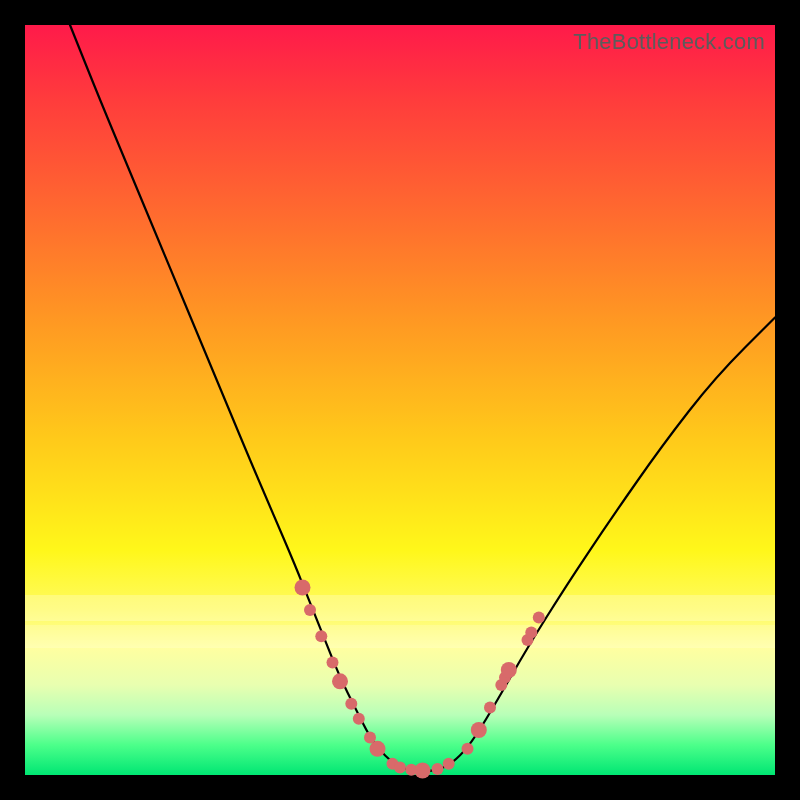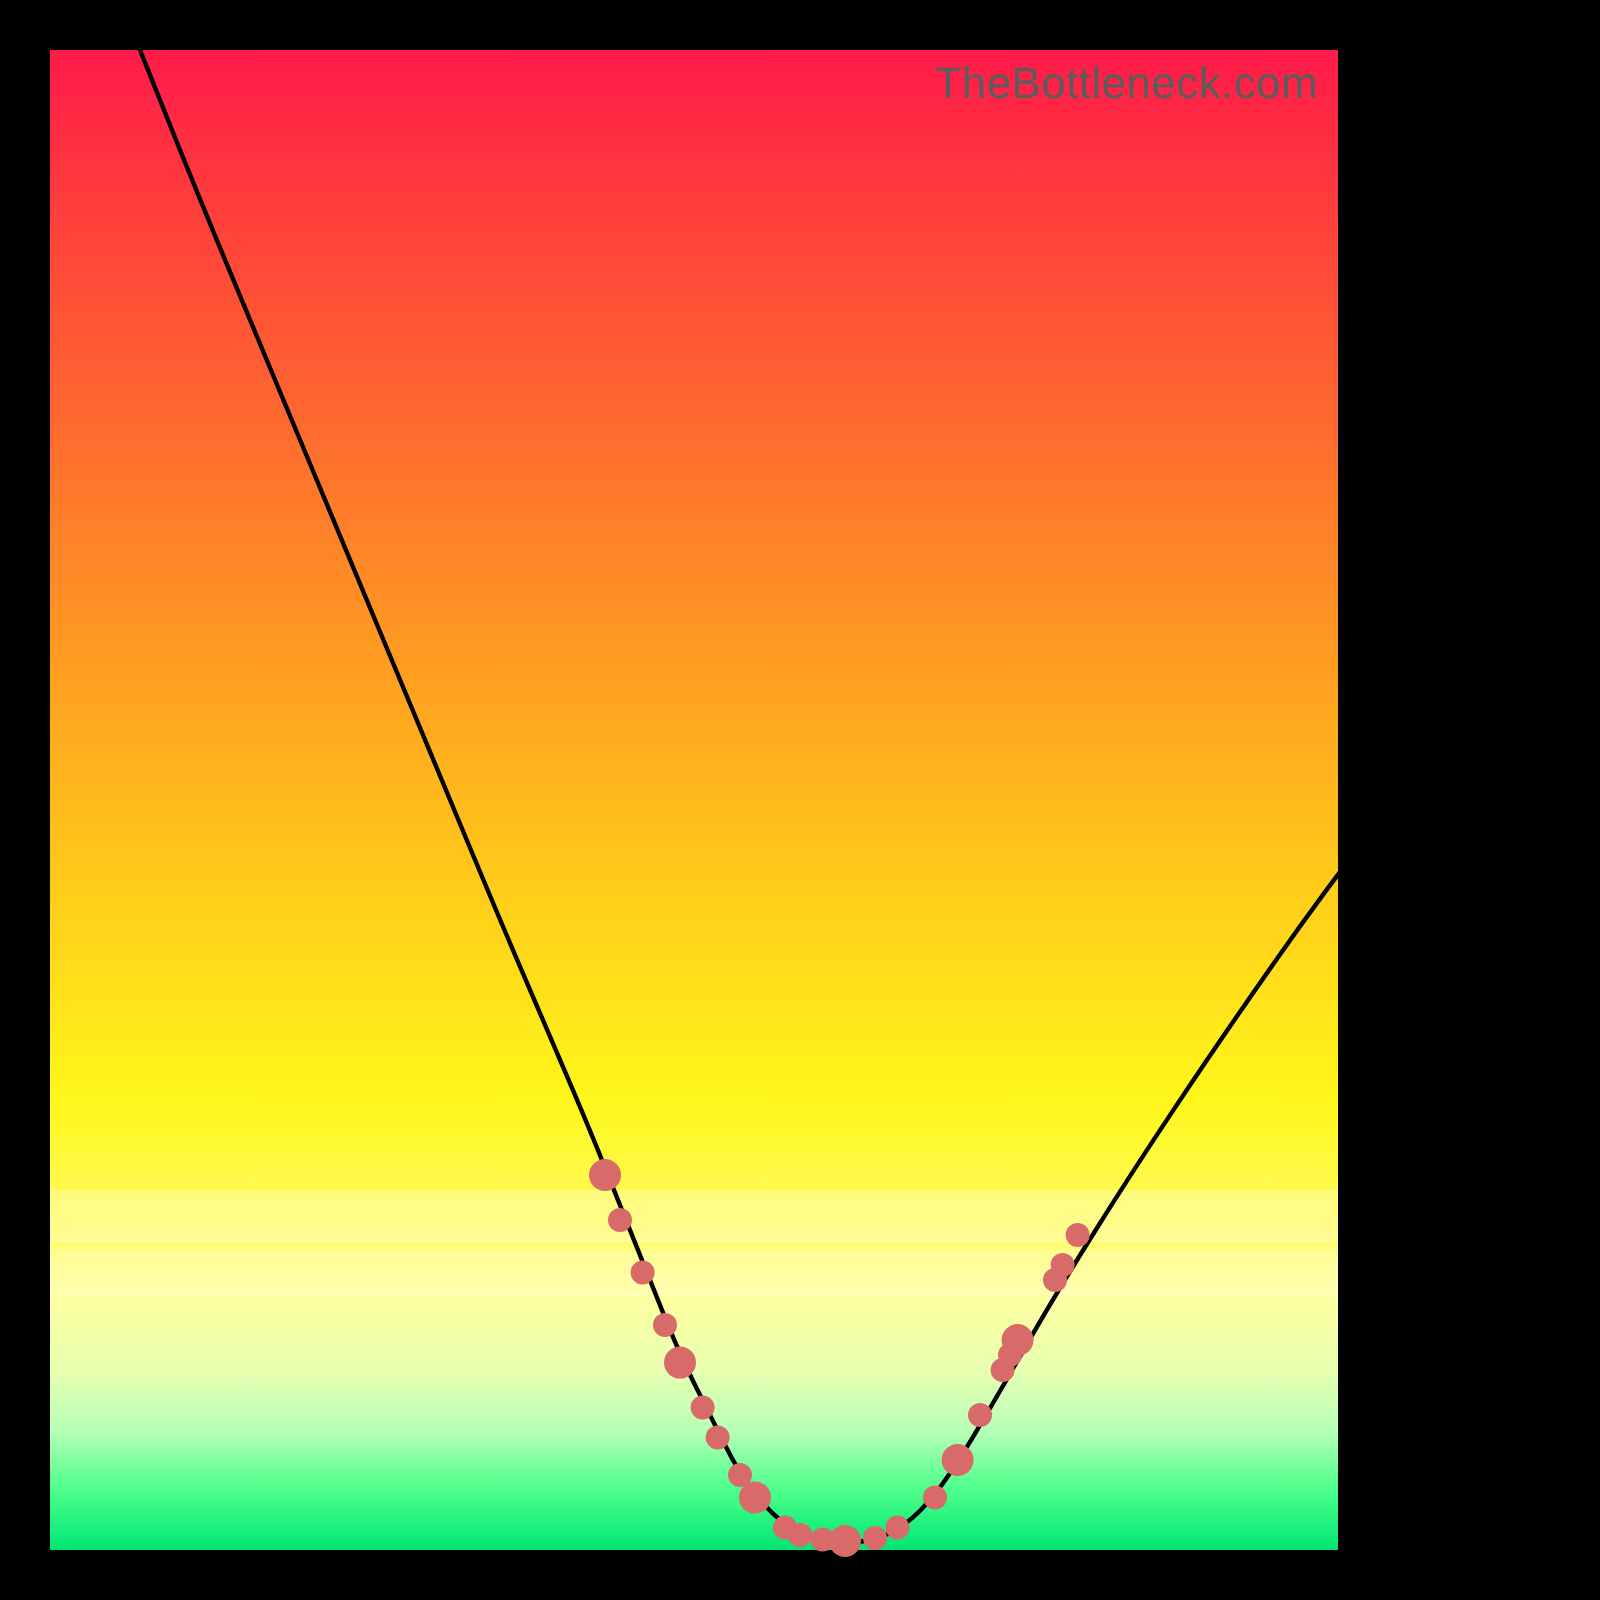--- a/index.html
+++ b/index.html
@@ -16,21 +16,21 @@
     left: 0;
     top: 0;
     width: 800px;
     height: 800px;
     background: #000;
   }
   .plot {
     position: absolute;
     left: 25px;
     top: 25px;
-    width: 644px;
+    width: 750px;
     height: 750px;
     background: linear-gradient(
       to bottom,
       #ff1a4a 0%,
       #ff3c3c 10%,
       #ff6a2f 25%,
       #ff9a22 40%,
       #ffc91a 55%,
       #fff71a 70%,
       #fffb60 78%,

